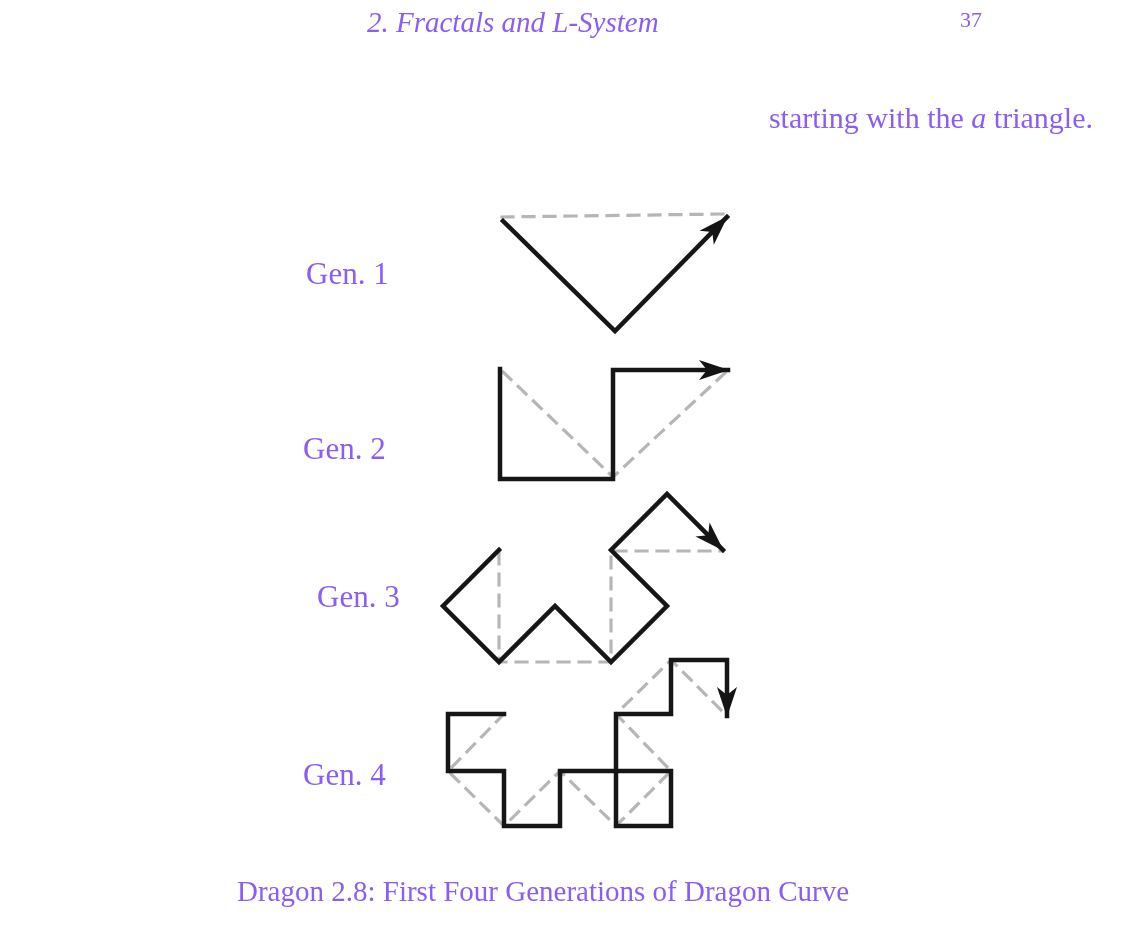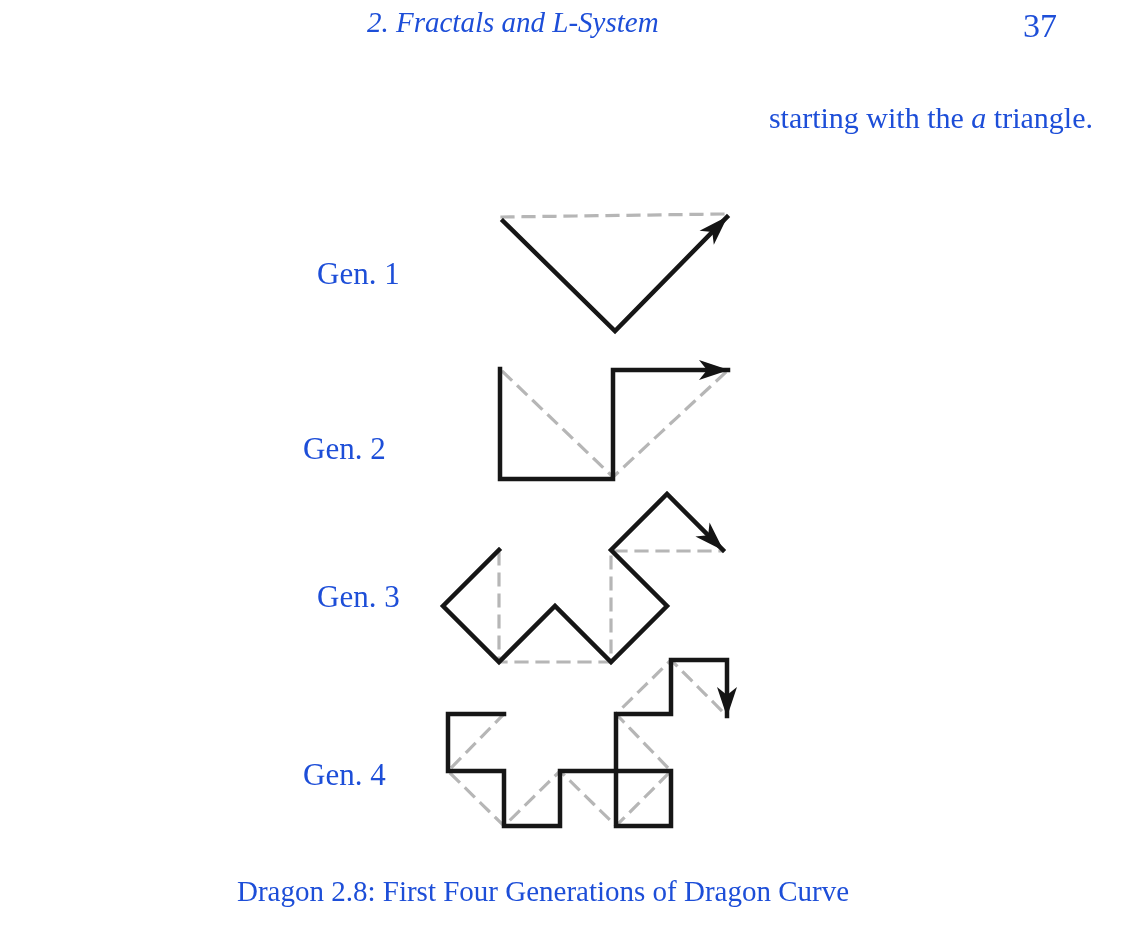--- a/index.html
+++ b/index.html
@@ -2,36 +2,36 @@
 <html><head>
 <meta charset="utf-8">
 <style>
   html, body { margin: 0; padding: 0; background: #e8e8e8; }
   .page {
     position: relative;
     width: 1127px;
     height: 927px;
     background: #ffffff;
     font-family: "Liberation Serif", serif;
-    color: #1d4ed8;
+    color: #8b5cf6;
     overflow: hidden;
   }
   .header-title {
     position: absolute;
     left: 367px;
     top: 6px;
     font-size: 29px;
     font-style: italic;
     white-space: nowrap;
   }
   .page-number {
     position: absolute;
-    left: 1023px;
+    left: 960px;
     top: 7px;
-    font-size: 34px;
+    font-size: 22px;
   }
   .paragraph {
     position: absolute;
     left: 8px;
     top: 99px;
     width: 1085px;
     font-size: 30px;
     line-height: 37px;
   }
   .para-line-1 {
@@ -86,21 +86,21 @@
         <path d="M503,372 L613,477 L725,373" fill="none" stroke="#b6b6b6" stroke-width="3.2" stroke-linecap="square" stroke-linejoin="miter" stroke-dasharray="11 10"></path>
         <path d="M500,369 L500,479 L613,479 L613,370 L728,370" fill="none" stroke="#161616" stroke-width="4.5" stroke-linecap="square" stroke-linejoin="miter" marker-end="url(#arrowhead)"></path>
         <path d="M499,553 L499,662 L611,662 L611,551 L721,551" fill="none" stroke="#b6b6b6" stroke-width="3.2" stroke-linecap="square" stroke-linejoin="miter" stroke-dasharray="11 10"></path>
         <path d="M499,550 L443,606 L499,662 L555,606 L611,662 L667,606 L611,550 L667,494 L723,550" fill="none" stroke="#161616" stroke-width="4.5" stroke-linecap="square" stroke-linejoin="miter" marker-end="url(#arrowhead)"></path>
         <path d="M504,714 L448,771 L504,826 L560,771 L616,826 L671,771 L616,714 L671,660 L727,716" fill="none" stroke="#b6b6b6" stroke-width="3.2" stroke-linecap="square" stroke-linejoin="miter" stroke-dasharray="11 10"></path>
         <path d="M504,714 L448,714 L448,771 L504,771 L504,826 L560,826 L560,771 L616,771 L616,826 L671,826 L671,771 L616,771 L616,714 L671,714 L671,660 L727,660 L727,716" fill="none" stroke="#161616" stroke-width="4.5" stroke-linecap="square" stroke-linejoin="miter" marker-end="url(#arrowhead)"></path>
       </g>
   </svg>
 
   <div id="gen-labels">
-      <div class="gen-label" style="left: 317px; top: 258px;">Gen. 1</div>
+      <div class="gen-label" style="left: 306px; top: 258px;">Gen. 1</div>
       <div class="gen-label" style="left: 303px; top: 433px;">Gen. 2</div>
       <div class="gen-label" style="left: 317px; top: 581px; text-align: center;">Gen. 3</div>
       <div class="gen-label" style="left: 303px; top: 739px; margin-top: 20px;">Gen. 4</div>
     </div>
 
   <div class="caption">Dragon 2.8: First Four Generations of Dragon Curve</div>
 
 </div>
 
 </body></html>

